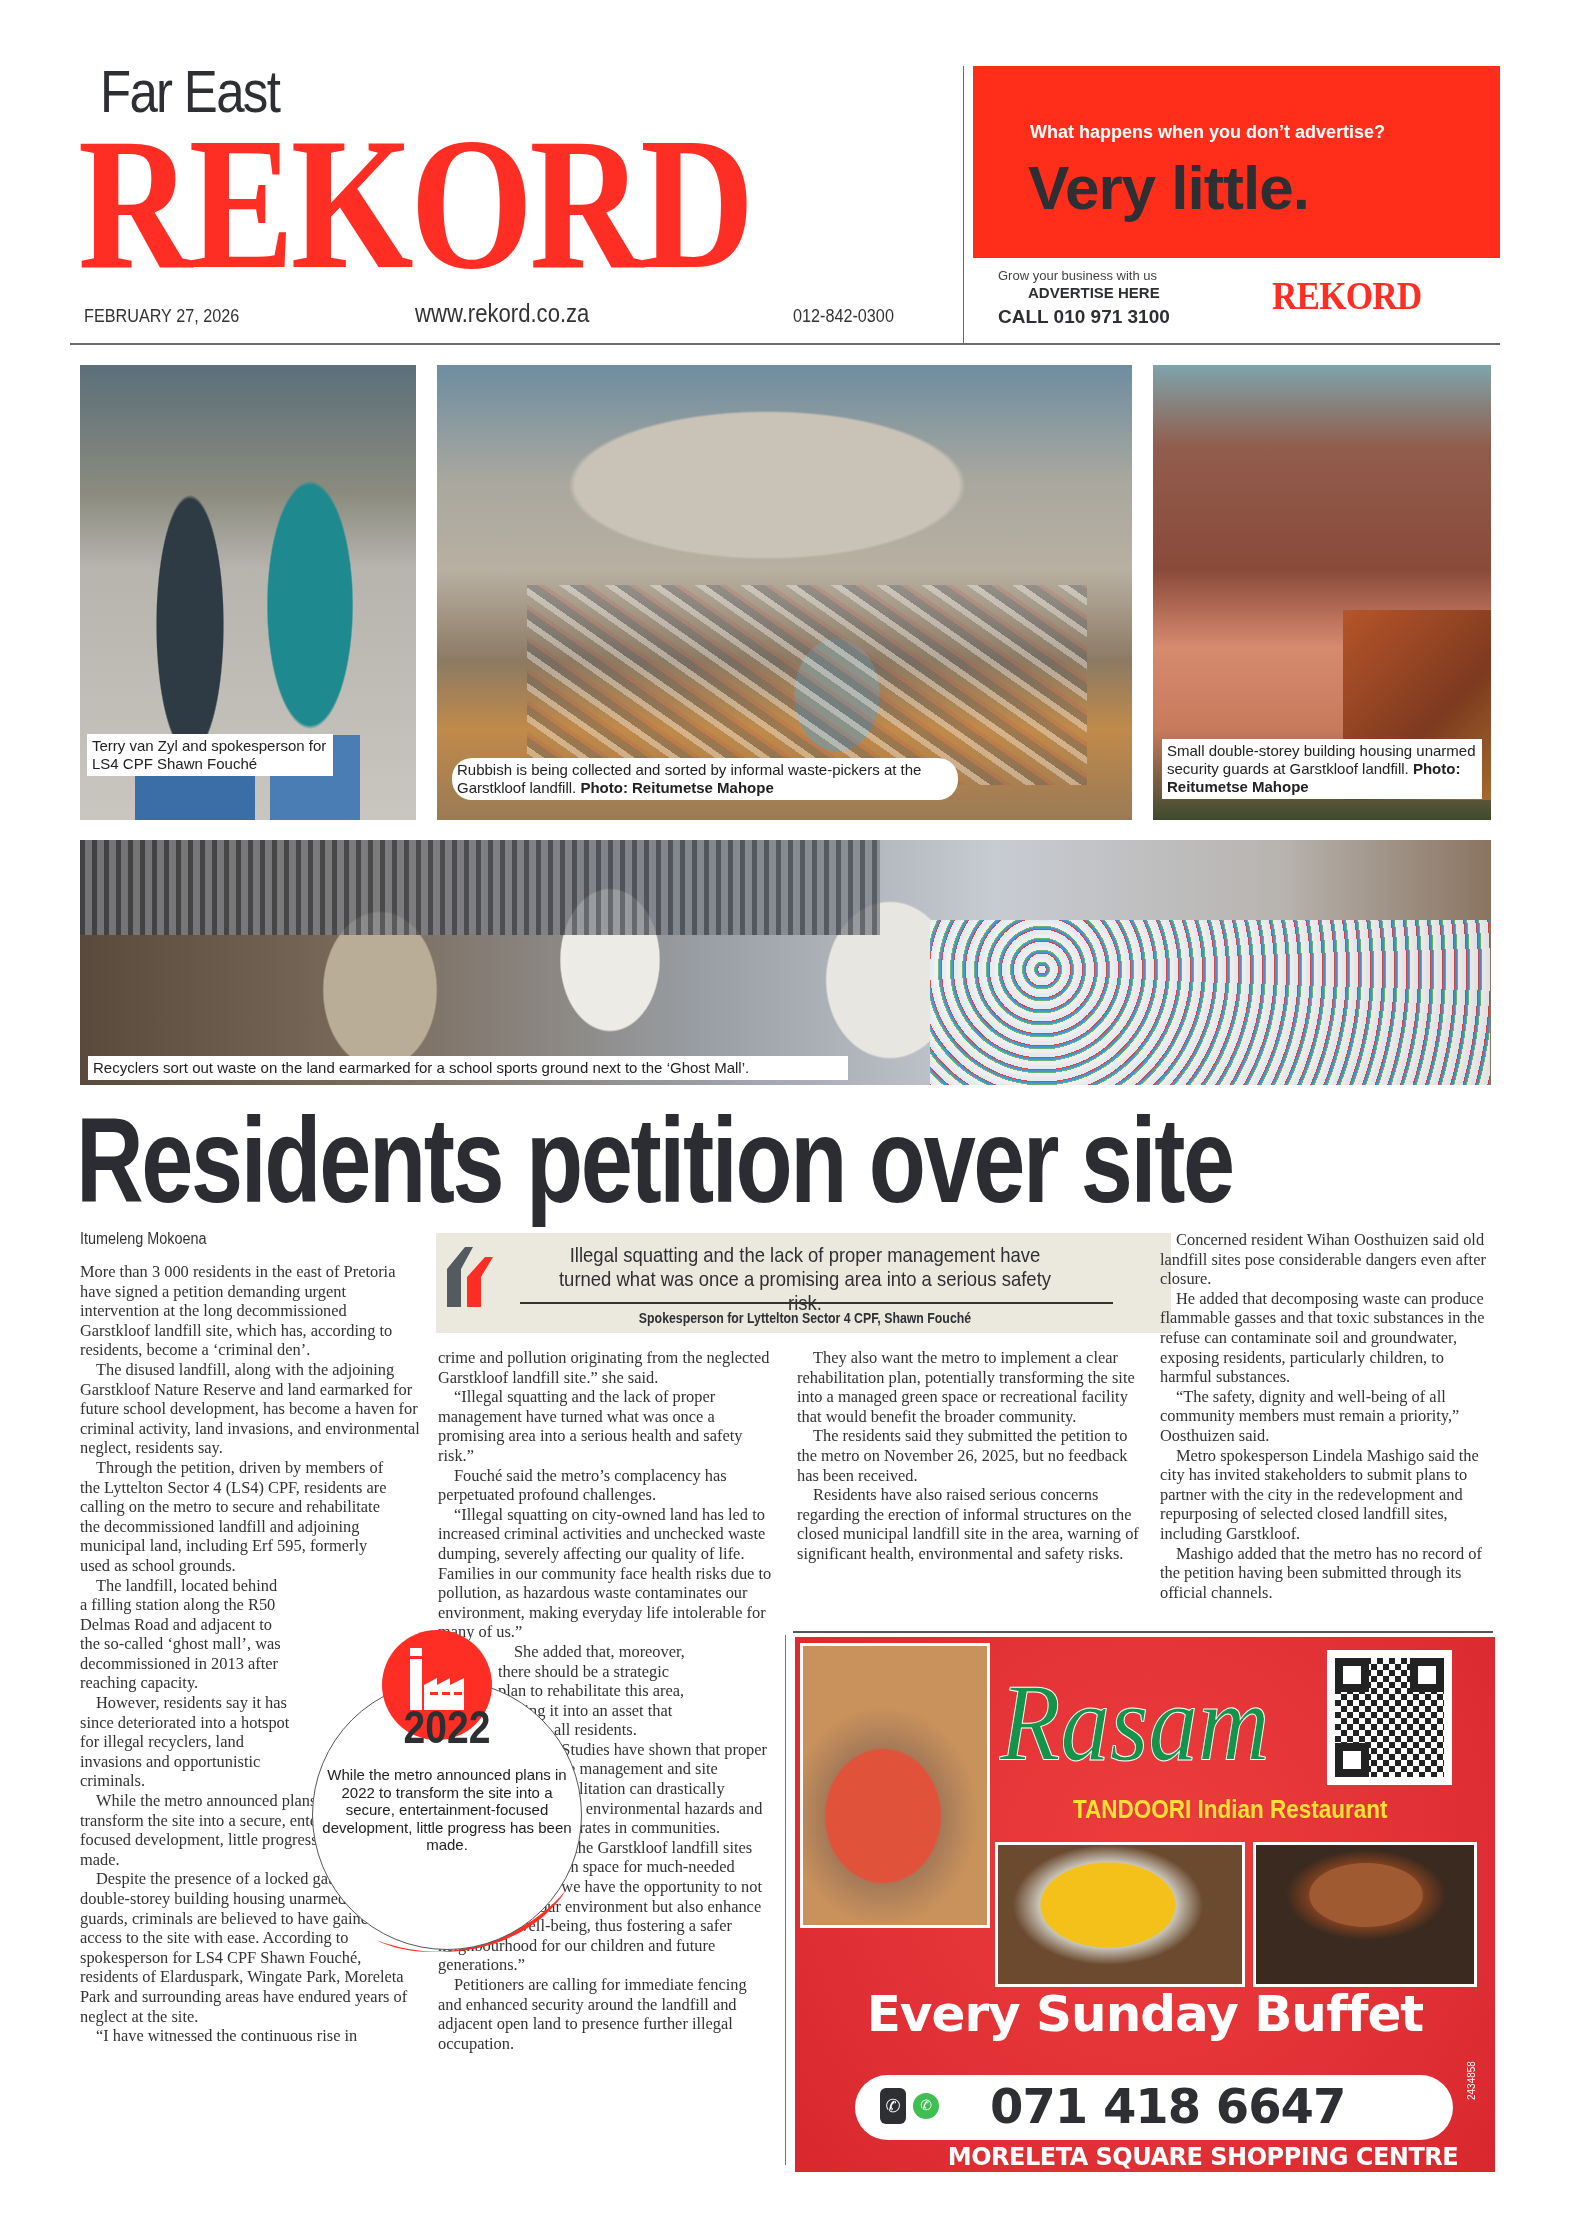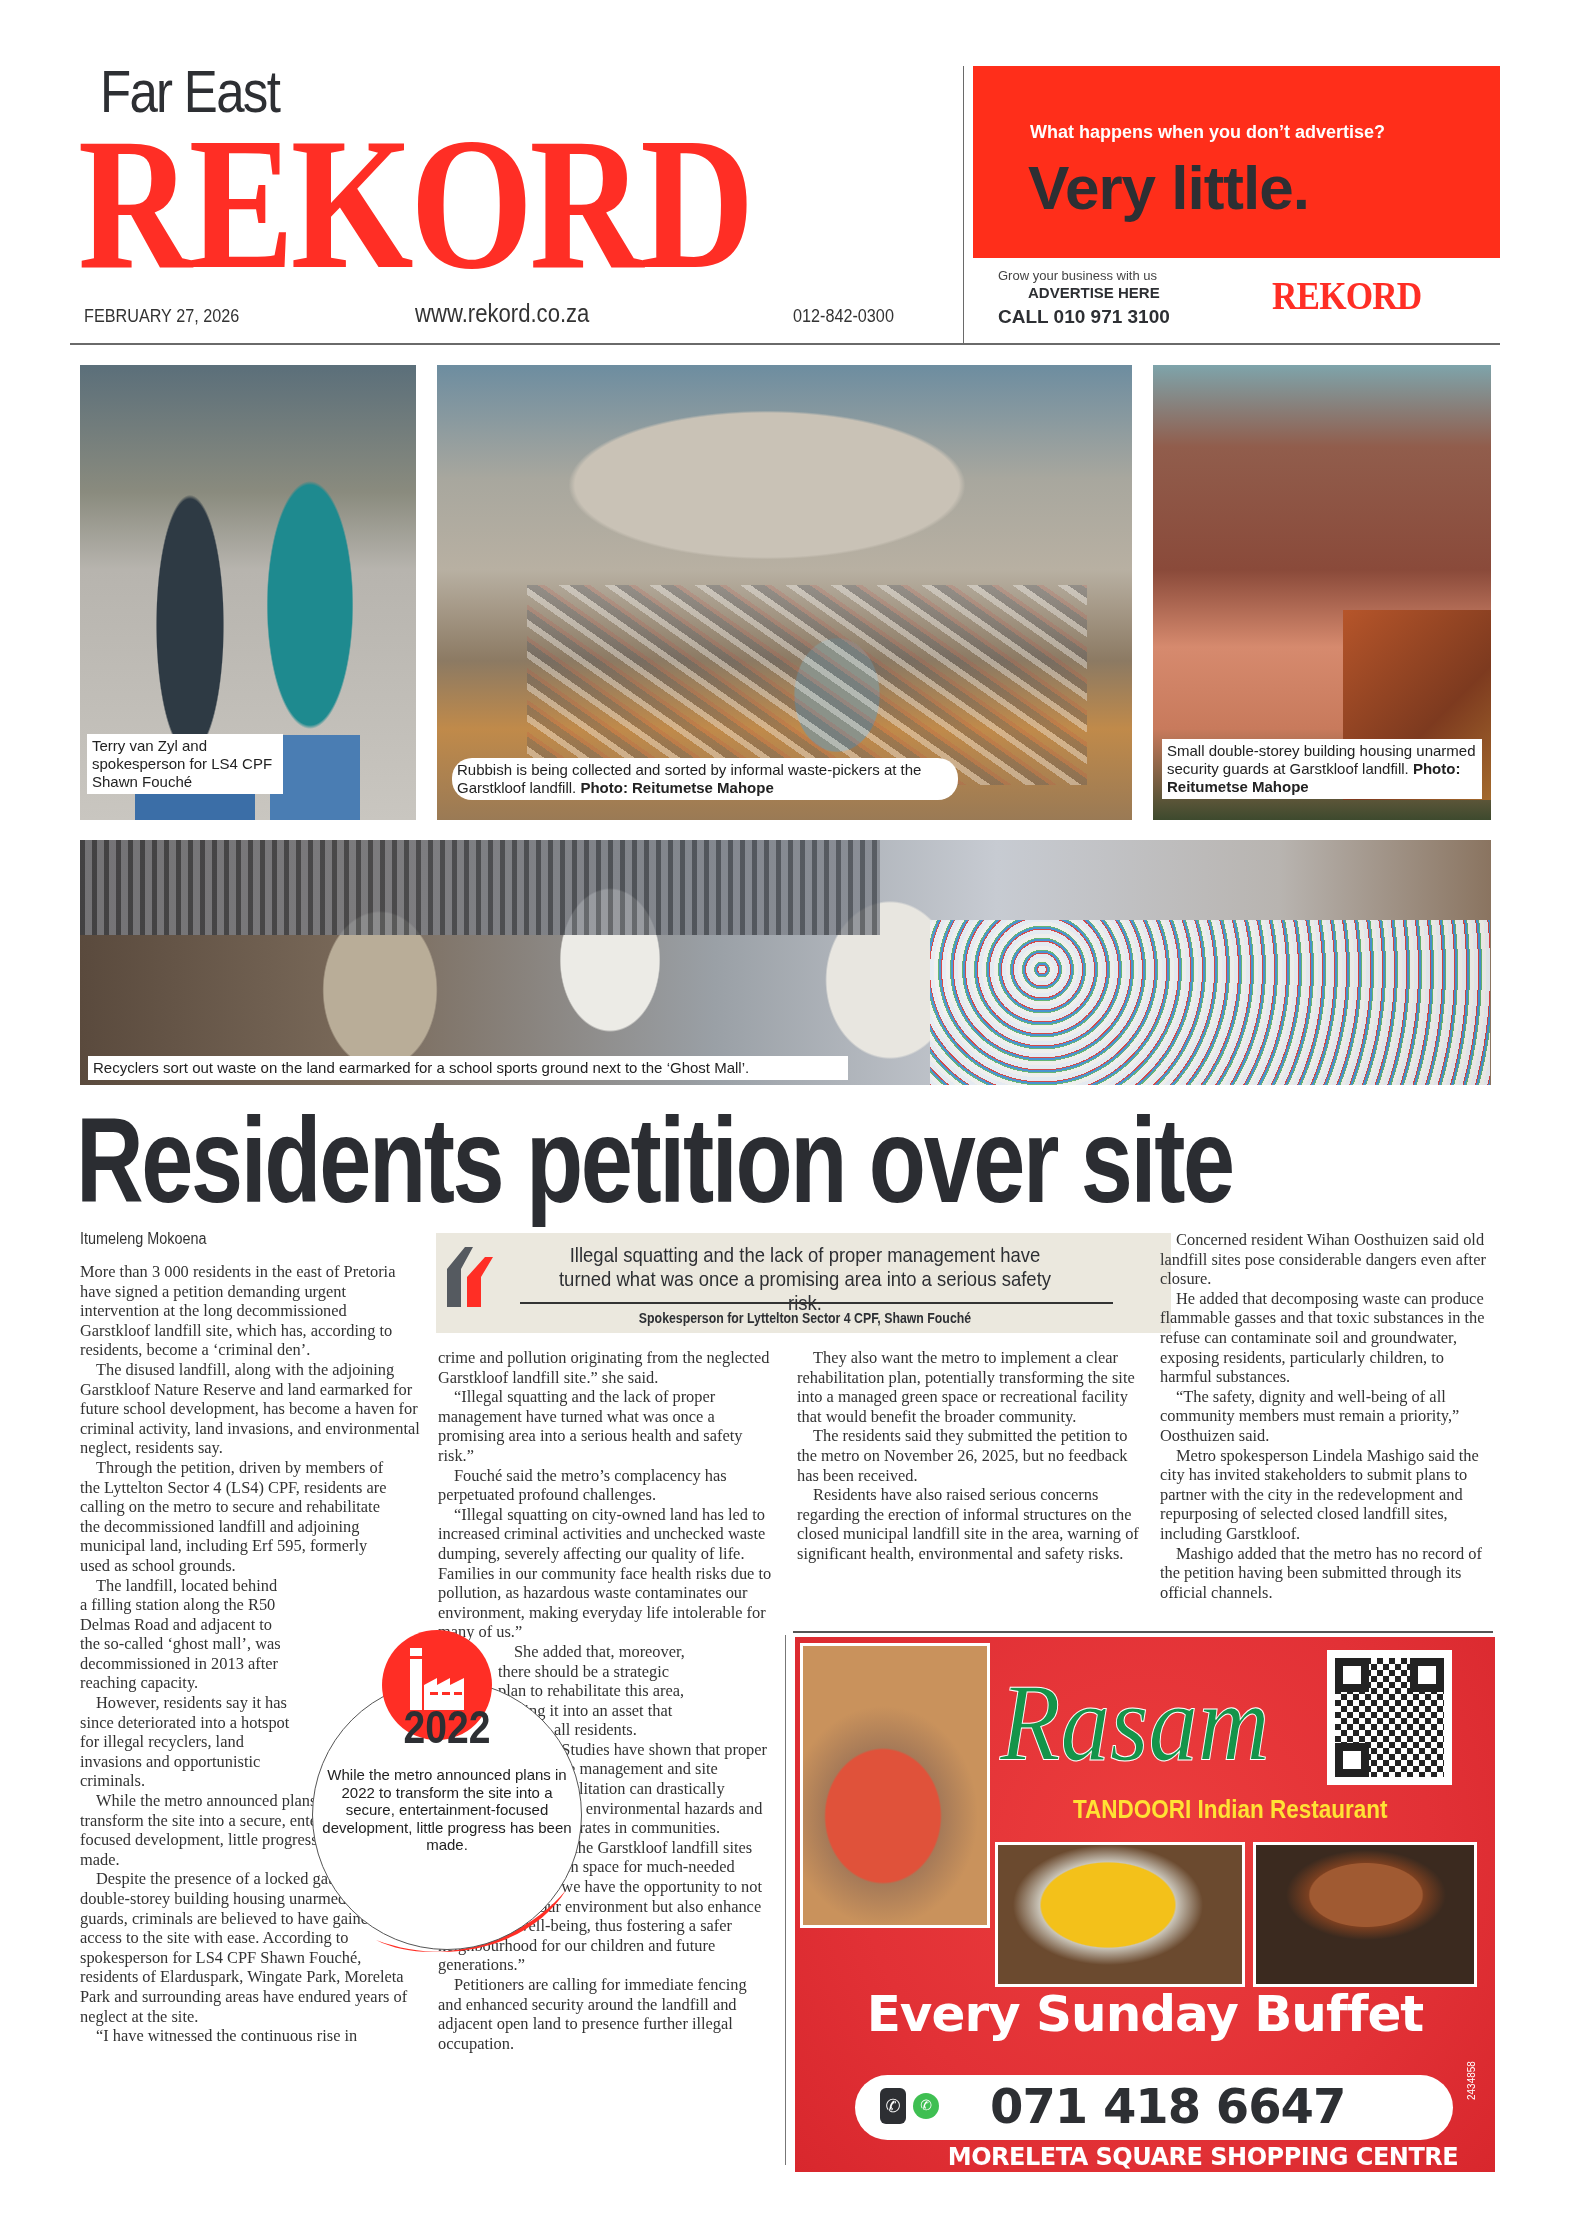--- a/index.html
+++ b/index.html
@@ -125,21 +125,21 @@
 <div class="abs ad-big">Very little.</div>
 <div class="abs ad-grow">Grow your business with us</div>
 <div class="abs ad-adv">ADVERTISE HERE</div>
 <div class="abs ad-call">CALL 010 971 3100</div>
 <div class="abs ad-logo">REKORD</div>
 
 <div class="photo p1">
   <div class="jeans"></div>
   <div class="jeans2"></div>
 </div>
-<div class="caption" style="left:87px; top:734px; width:196px;">
+<div class="caption" style="left:87px; top:734px; width:246px;">
   <span>Terry van Zyl and spokesperson for LS4 CPF Shawn Fouché</span>
 </div>
 
 <div class="photo p2">
   <div class="litter"></div>
 </div>
 <div class="caption" style="left:452px; top:758px; width:506px;border-radius:20px;">
   <span>Rubbish is being collected and sorted by informal waste-pickers at the Garstkloof landfill.</span>
   <b>Photo: Reitumetse Mahope</b>
 </div>

